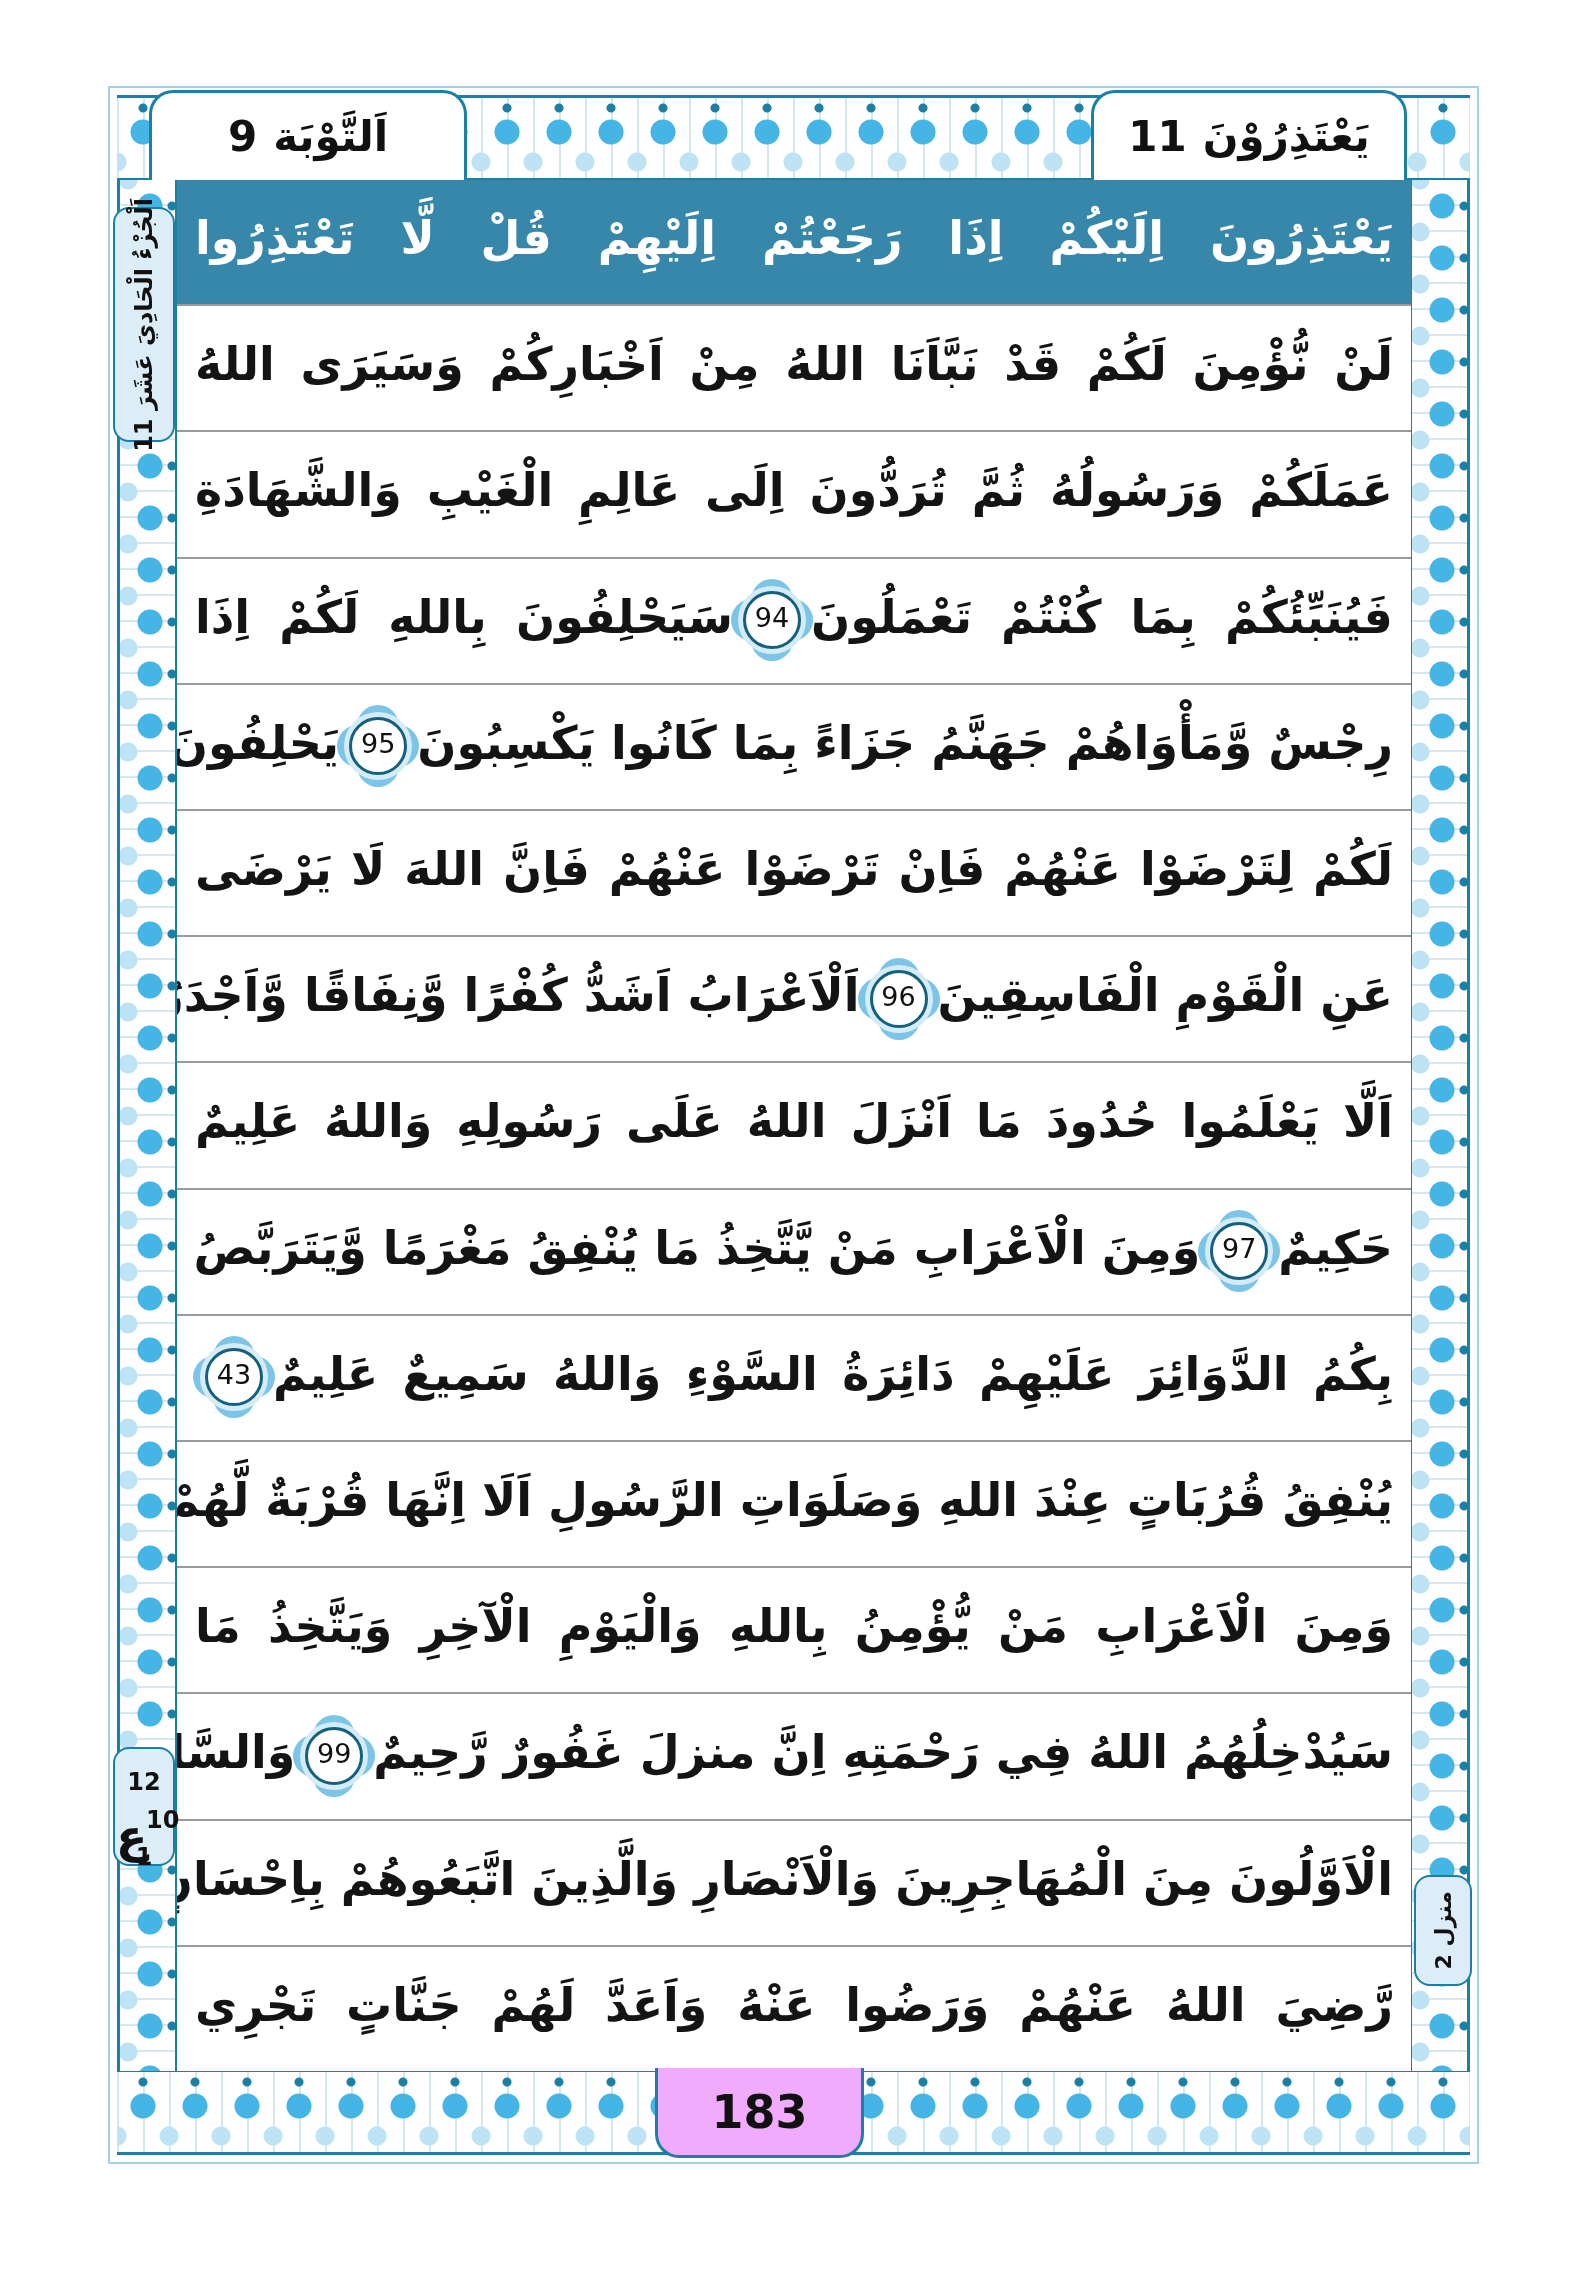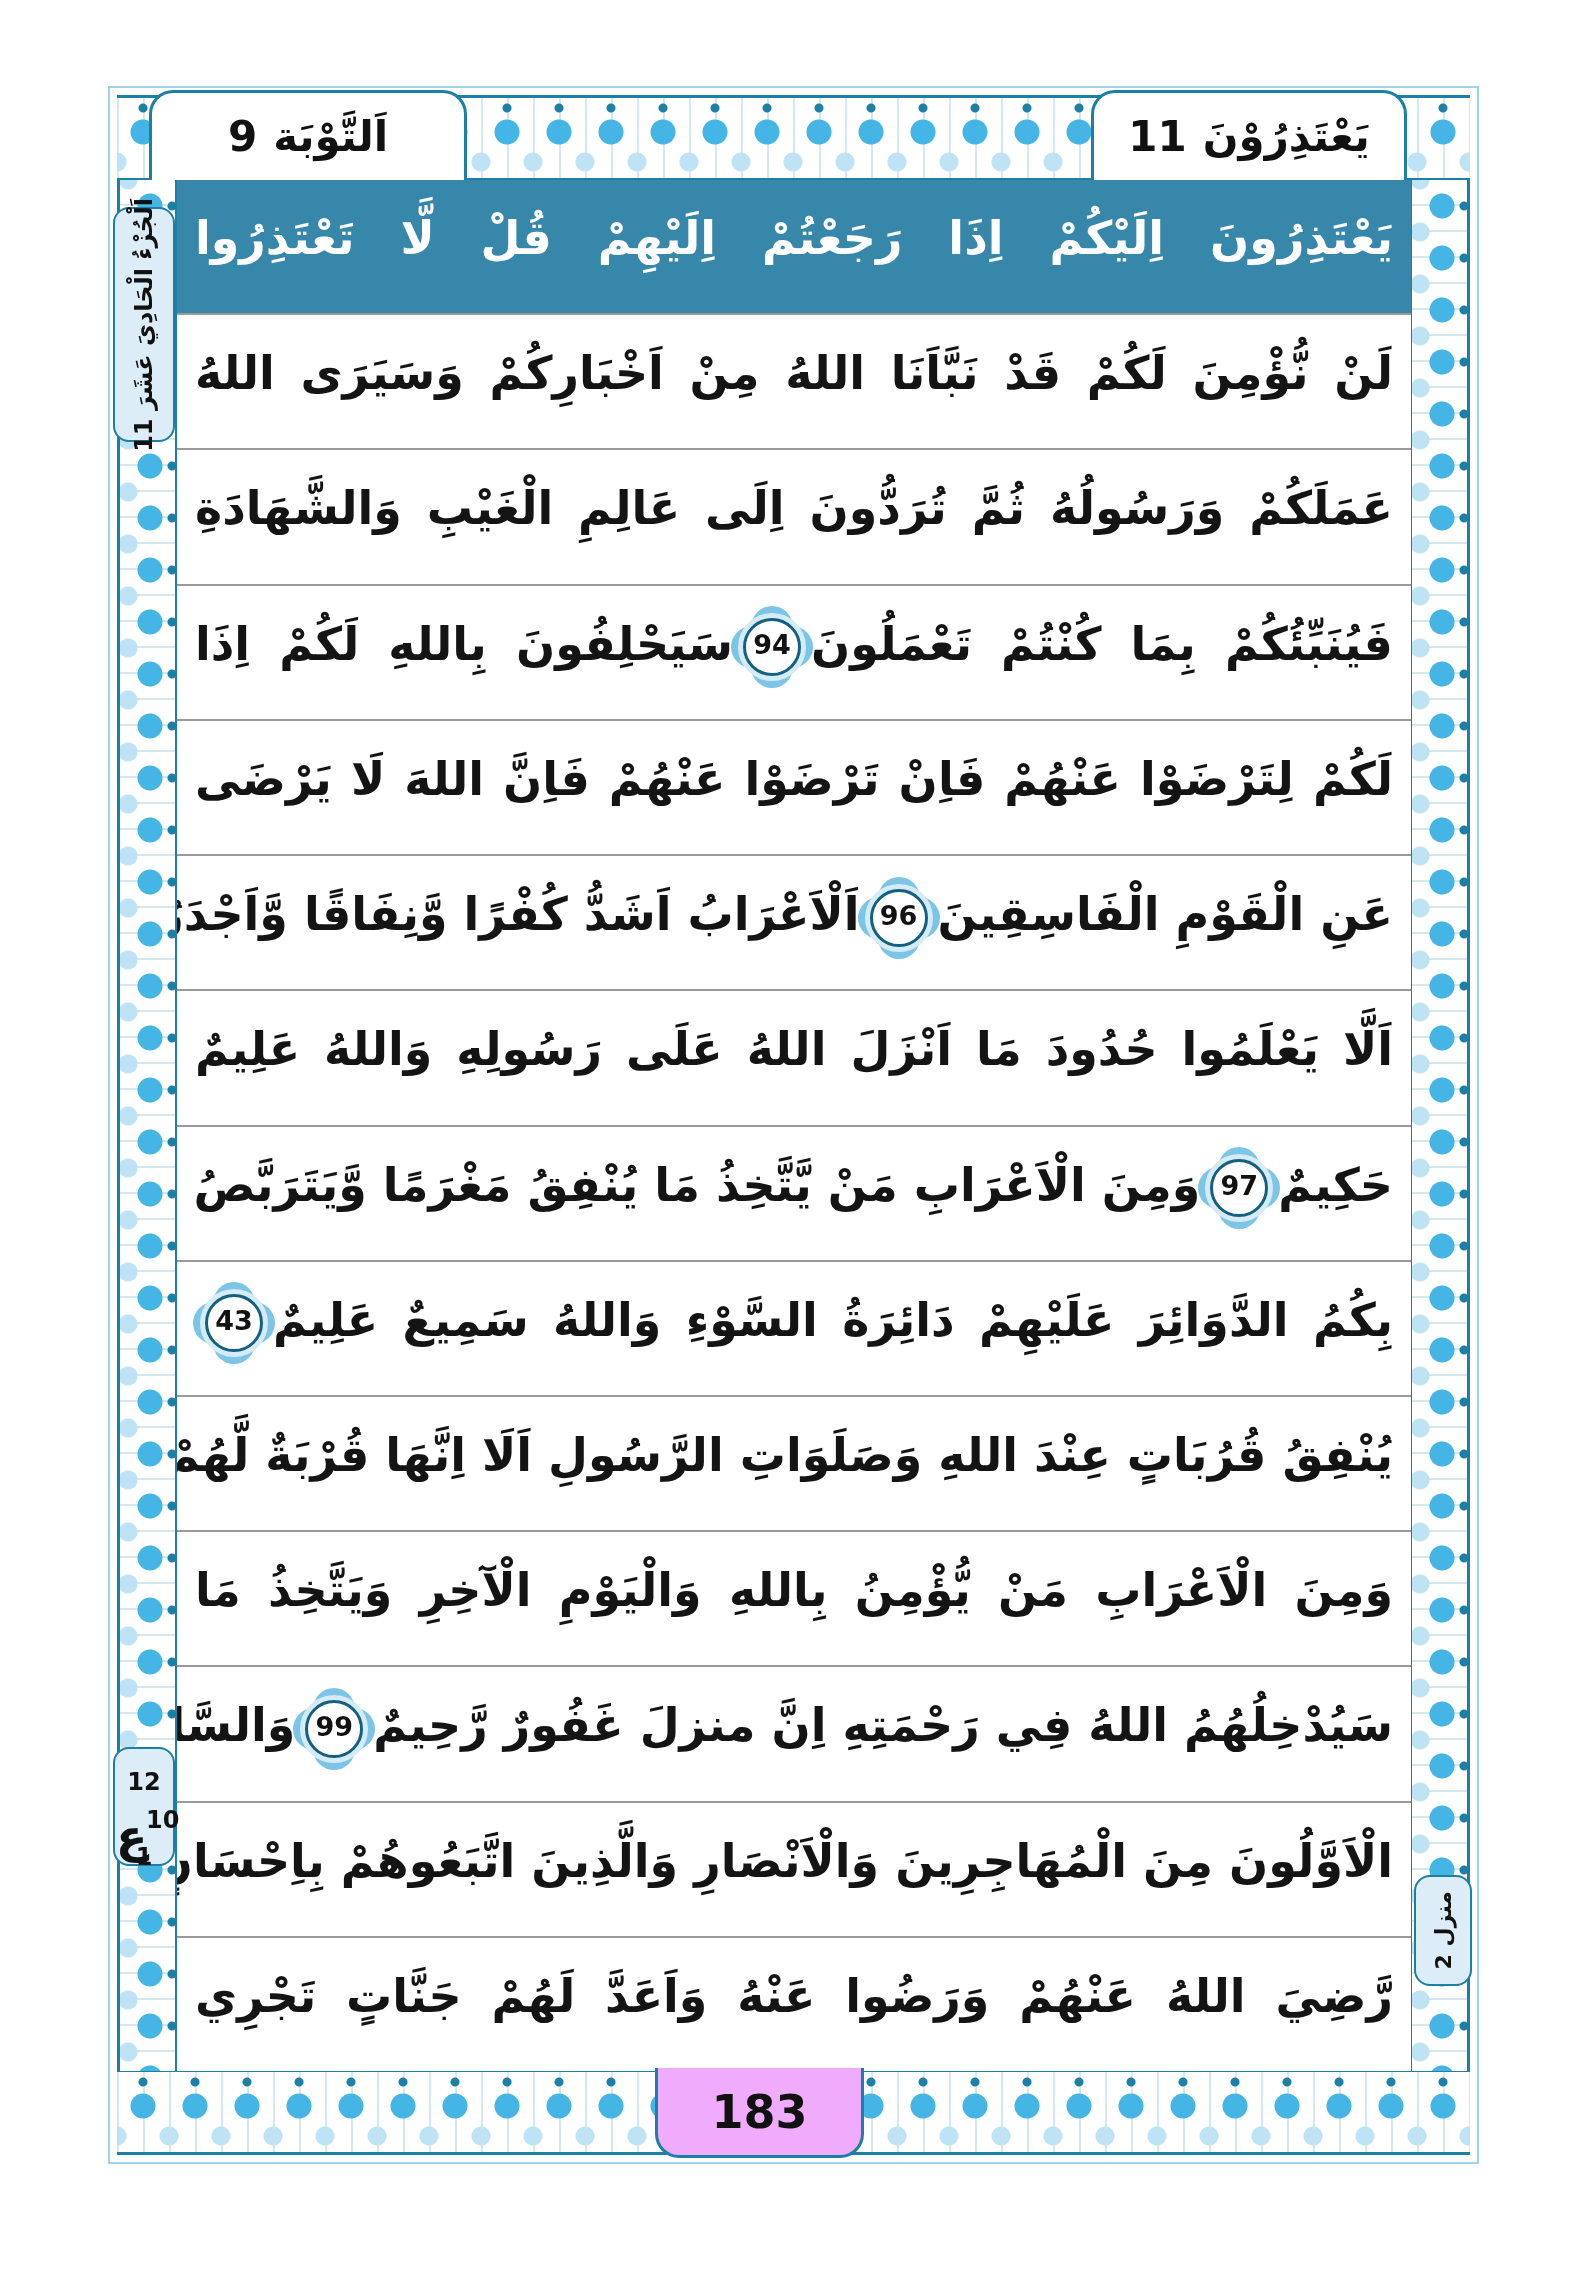--- a/index.html
+++ b/index.html
@@ -47,21 +47,21 @@
     padding:0 18px;box-sizing:border-box;
     font-size:46px;font-weight:bold;color:#141414;line-height:117px;
     border-bottom:2px solid #9a9a9a;
   }
   .row:last-child{border-bottom:none;}
   .row.highlight{background:#3787aa;color:#ffffff;}
   .verse-badge{
     display:inline-block;width:52px;height:52px;line-height:48px;
     text-align:right;text-align-last:center;
     border:3px solid #14607f;border-radius:50%;background:#ffffff;color:#111111;
-    font-size:27px;font-weight:bold;vertical-align:middle;margin:0 10px;
+    font-size:27px;font-weight:normal;vertical-align:middle;margin:0 10px;
     box-shadow:0 0 0 5px #d5ecf7,0 -20px 0 -8px #7cc5e6,0 20px 0 -8px #7cc5e6,-20px 0 0 -8px #7cc5e6,20px 0 0 -8px #7cc5e6;
   }
 
   
   .header-tab{
     position:absolute;top:90px;height:90px;background:#ffffff;
     border:3px solid #1b7fa6;border-bottom:none;border-radius:24px 24px 0 0;
     display:flex;align-items:center;justify-content:center;gap:16px;
     direction:rtl;font-size:42px;font-weight:bold;color:#111;z-index:6;box-sizing:border-box;
   }
@@ -100,20 +100,21 @@
 <div class="frame">
   <div class="strip h top"></div>
   <div class="strip h bottom"></div>
   <div class="strip v left"></div>
   <div class="strip v right"></div>
   <div class="text-area" id="text-area">
       <div class="row highlight"><span class="ayah-text">يَعْتَذِرُونَ اِلَيْكُمْ اِذَا رَجَعْتُمْ اِلَيْهِمْ قُلْ لَّا تَعْتَذِرُوا</span></div>
       <div class="row"><span class="ayah-text">لَنْ نُّؤْمِنَ لَكُمْ قَدْ نَبَّاَنَا اللهُ مِنْ اَخْبَارِكُمْ وَسَيَرَى اللهُ</span></div>
       <div class="row"><span class="ayah-text">عَمَلَكُمْ وَرَسُولُهُ ثُمَّ تُرَدُّونَ اِلَى عَالِمِ الْغَيْبِ وَالشَّهَادَةِ</span></div>
       <div class="row"><span class="ayah-text">فَيُنَبِّئُكُمْ بِمَا كُنْتُمْ تَعْمَلُونَ</span><span class="verse-badge">94</span><span class="ayah-text">سَيَحْلِفُونَ بِاللهِ لَكُمْ اِذَا</span></div>
+      <div class="row"><span class="ayah-text">رِجْسٌ وَّمَأْوَاهُمْ جَهَنَّمُ جَزَاءً بِمَا كَانُوا يَكْسِبُونَ</span><span class="verse-badge">95</span><span class="ayah-text">يَحْلِفُونَ</span></div>
       <div class="row"><span class="ayah-text">لَكُمْ لِتَرْضَوْا عَنْهُمْ فَاِنْ تَرْضَوْا عَنْهُمْ فَاِنَّ اللهَ لَا يَرْضَى</span></div>
       <div class="row"><span class="ayah-text">عَنِ الْقَوْمِ الْفَاسِقِينَ</span><span class="verse-badge">96</span><span class="ayah-text">اَلْاَعْرَابُ اَشَدُّ كُفْرًا وَّنِفَاقًا وَّاَجْدَرُ</span></div>
       <div class="row"><span class="ayah-text">اَلَّا يَعْلَمُوا حُدُودَ مَا اَنْزَلَ اللهُ عَلَى رَسُولِهِ وَاللهُ عَلِيمٌ</span></div>
       <div class="row"><span class="ayah-text">حَكِيمٌ</span><span class="verse-badge">97</span><span class="ayah-text">وَمِنَ الْاَعْرَابِ مَنْ يَّتَّخِذُ مَا يُنْفِقُ مَغْرَمًا وَّيَتَرَبَّصُ</span></div>
       <div class="row"><span class="ayah-text">بِكُمُ الدَّوَائِرَ عَلَيْهِمْ دَائِرَةُ السَّوْءِ وَاللهُ سَمِيعٌ عَلِيمٌ</span><span class="verse-badge">43</span></div>
       <div class="row"><span class="ayah-text">يُنْفِقُ قُرُبَاتٍ عِنْدَ اللهِ وَصَلَوَاتِ الرَّسُولِ اَلَا اِنَّهَا قُرْبَةٌ لَّهُمْ</span></div>
       <div class="row"><span class="ayah-text">وَمِنَ الْاَعْرَابِ مَنْ يُّؤْمِنُ بِاللهِ وَالْيَوْمِ الْآخِرِ وَيَتَّخِذُ مَا</span></div>
       <div class="row"><span class="ayah-text">سَيُدْخِلُهُمُ اللهُ فِي رَحْمَتِهِ اِنَّ منزلَ غَفُورٌ رَّحِيمٌ</span><span class="verse-badge">99</span><span class="ayah-text">وَالسَّابِقُونَ</span></div>
       <div class="row"><span class="ayah-text">الْاَوَّلُونَ مِنَ الْمُهَاجِرِينَ وَالْاَنْصَارِ وَالَّذِينَ اتَّبَعُوهُمْ بِاِحْسَانٍ</span></div>
       <div class="row"><span class="ayah-text">رَّضِيَ اللهُ عَنْهُمْ وَرَضُوا عَنْهُ وَاَعَدَّ لَهُمْ جَنَّاتٍ تَجْرِي</span></div>

